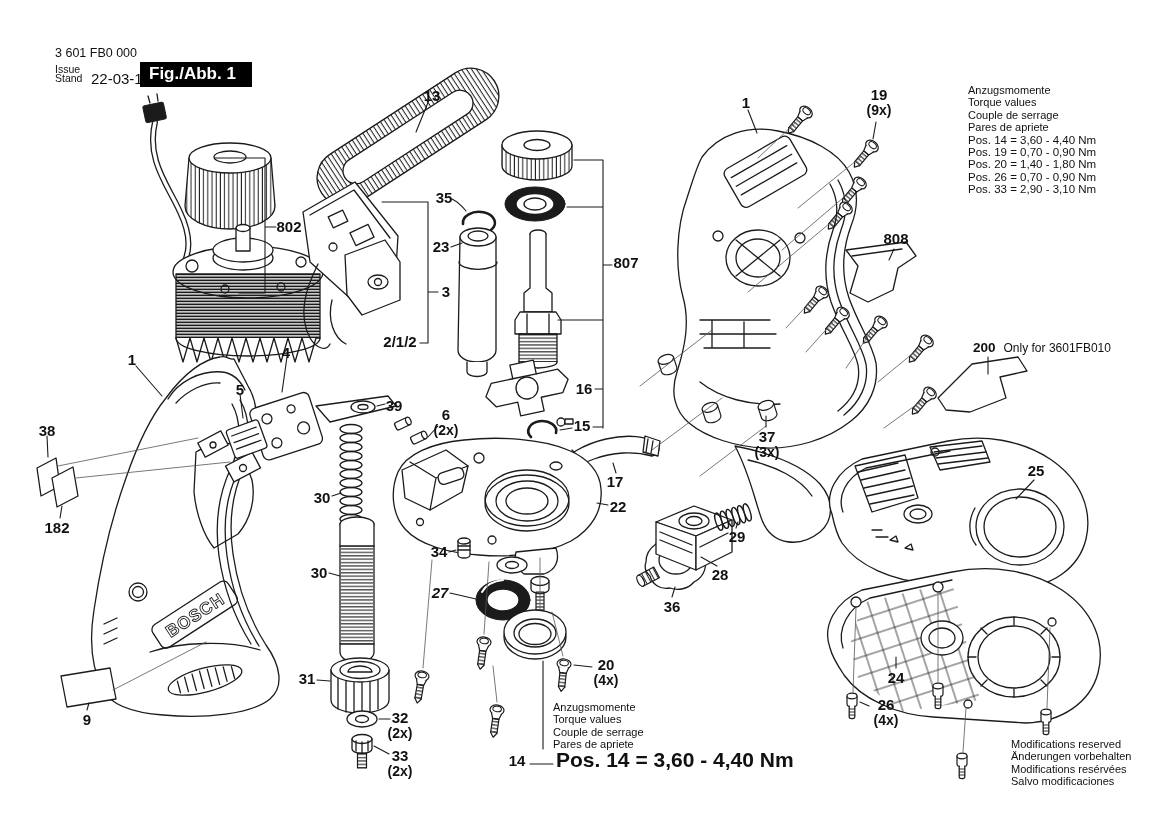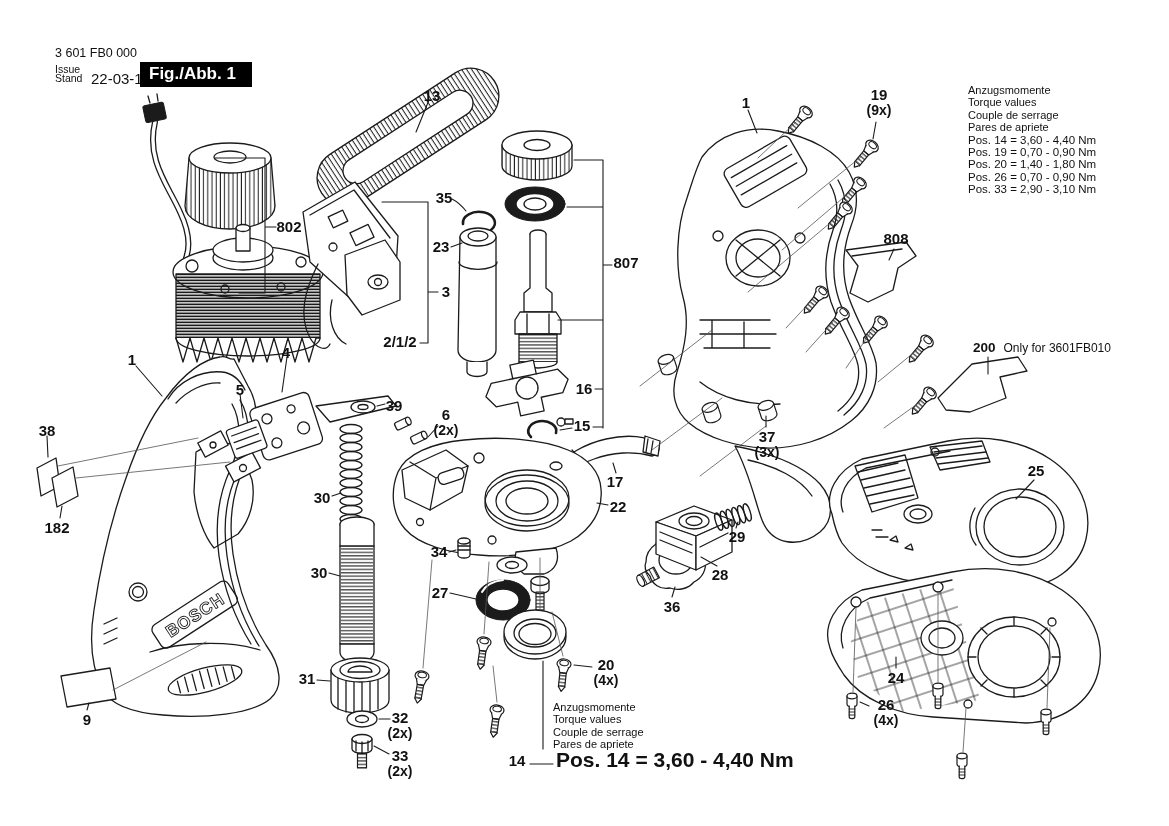--- a/index.html
+++ b/index.html
@@ -462,20 +462,26 @@
 </div>
 
 <div class="txt note" id="torque-bottom">
   <div>Anzugsmomente</div>
   <div>Torque values</div>
   <div>Couple de serrage</div>
   <div>Pares de apriete</div>
 </div>
 <div class="txt" id="torque-bottom-value">Pos. 14 = 3,60 - 4,40 Nm</div>
 
+<div class="txt note" id="footer-note">
+  <div>Modifications reserved</div>
+  <div>Änderungen vorbehalten</div>
+  <div>Modifications resérvées</div>
+  <div>Salvo modificaciones</div>
+</div>
 
 <div id="callouts">
       <div class="callout" style="left: 132px; top: 352px;">
         <div class="num">1</div>
       </div>
       <div class="callout" style="left: 289px; top: 219px;">
         <div class="num">802</div>
       </div>
       <div class="callout" style="left: 432px; top: 88px;">
         <div class="num">13</div>
@@ -513,21 +519,21 @@
       </div>
       <div class="callout" style="left: 322px; top: 490px;">
         <div class="num">30</div>
       </div>
       <div class="callout" style="left: 319px; top: 565px;">
         <div class="num">30</div>
       </div>
       <div class="callout" style="left: 439px; top: 544px;">
         <div class="num">34</div>
       </div>
-      <div class="callout" style="left: 440px; top: 585px;">
+      <div class="callout" style="left: 440px; top: 585px; font-style: italic;">
         <div class="num">27</div>
       </div>
       <div class="callout" style="left: 307px; top: 671px;">
         <div class="num">31</div>
       </div>
       <div class="callout" style="left: 400px; top: 710px;">
         <div class="num">32</div>
         <div class="qty">(2x)</div>
       </div>
       <div class="callout" style="left: 400px; top: 748px;">

